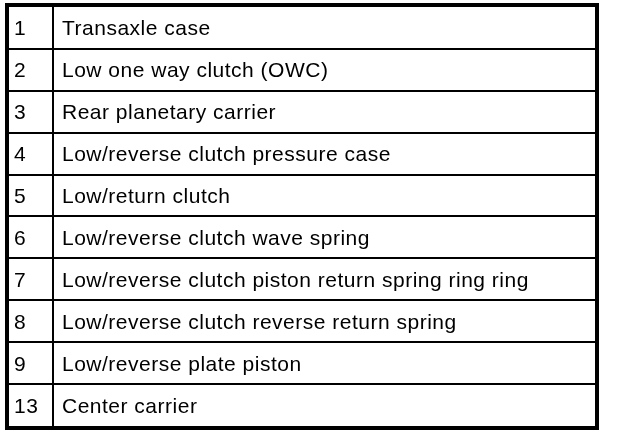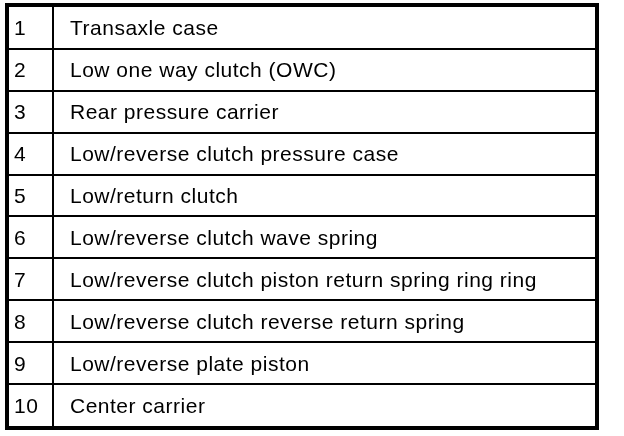--- a/index.html
+++ b/index.html
@@ -35,39 +35,39 @@
     white-space: nowrap;
     overflow: hidden;
     padding: 0;
   }
   td.num {
     width: 37px;
     padding-left: 5px;
     padding-right: 1px;
   }
   td.desc {
-    padding-left: 16px;
+    padding-left: 8px;
   }
 </style>
 </head>
 <body>
 
 <table class="parts-table">
   <tbody>
       <tr>
     <td class="num">1</td>
     <td class="desc">Transaxle case</td>
   </tr>
       <tr>
     <td class="num">2</td>
     <td class="desc">Low one way clutch (OWC)</td>
   </tr>
       <tr>
     <td class="num">3</td>
-    <td class="desc">Rear pressure carrier</td>
+    <td class="desc">Rear planetary carrier</td>
   </tr>
       <tr>
     <td class="num">4</td>
     <td class="desc">Low/reverse clutch pressure case</td>
   </tr>
       <tr>
     <td class="num">5</td>
     <td class="desc">Low/return clutch</td>
   </tr>
       <tr>
@@ -80,17 +80,17 @@
   </tr>
       <tr>
     <td class="num">8</td>
     <td class="desc">Low/reverse clutch reverse return spring</td>
   </tr>
       <tr>
     <td class="num">9</td>
     <td class="desc">Low/reverse plate piston</td>
   </tr>
       <tr>
-    <td class="num">10</td>
+    <td class="num">13</td>
     <td class="desc">Center carrier</td>
   </tr>
     </tbody>
 </table>
 
 </body></html>

